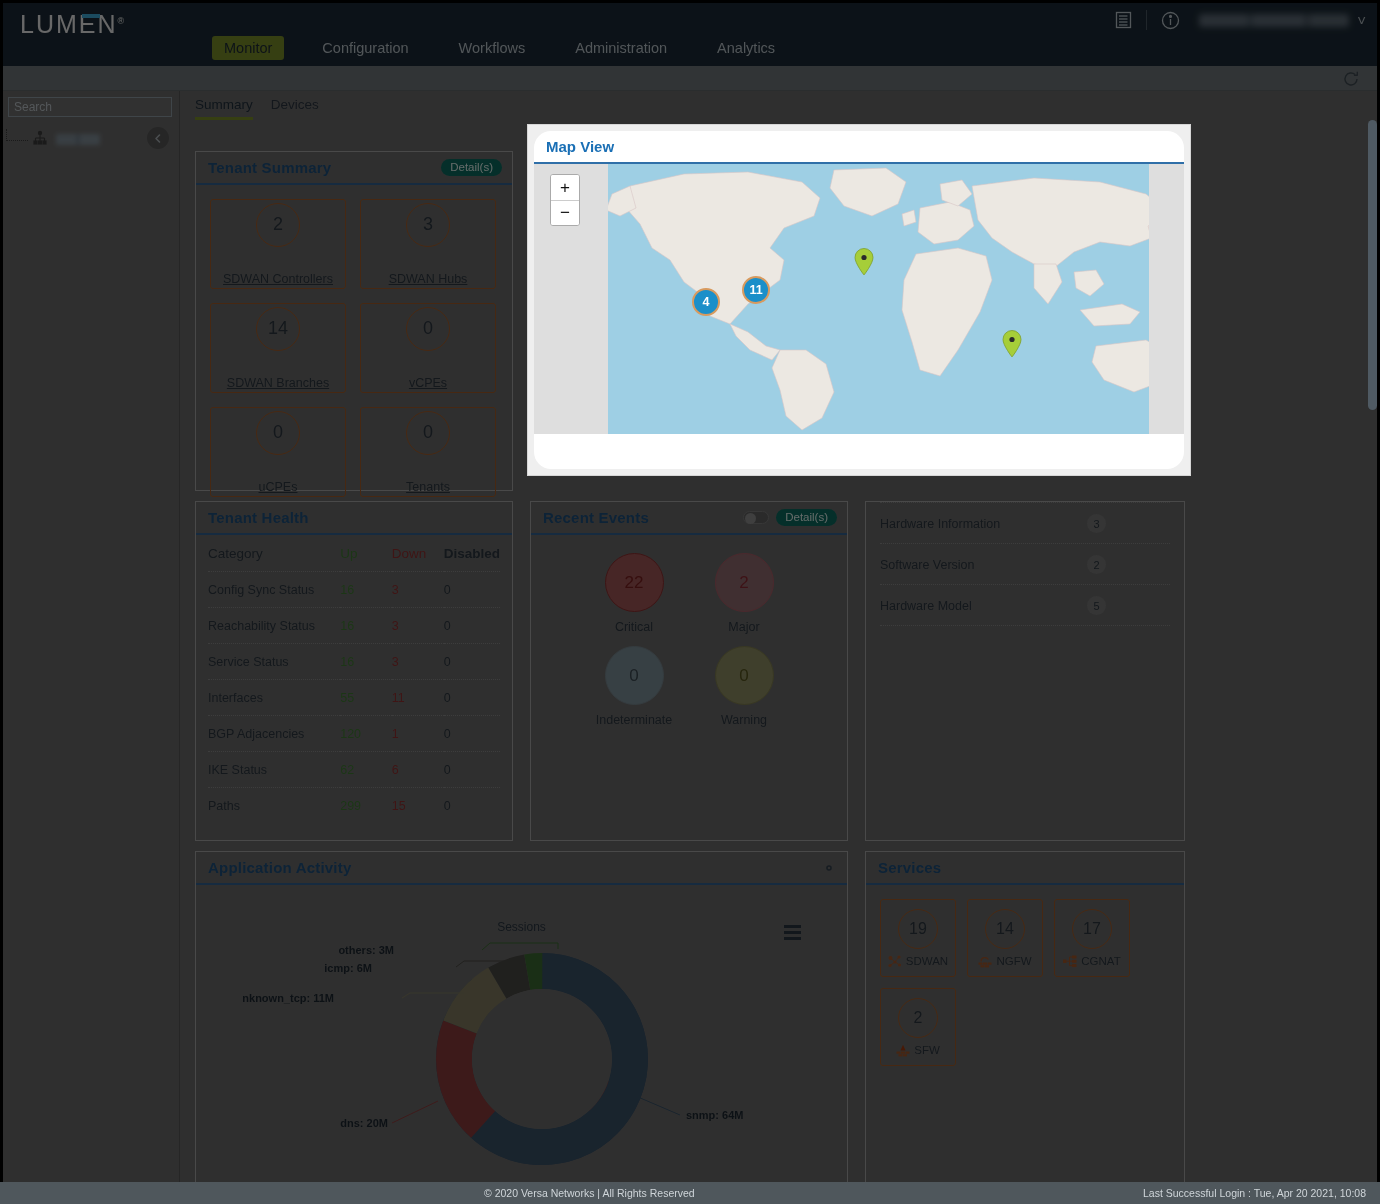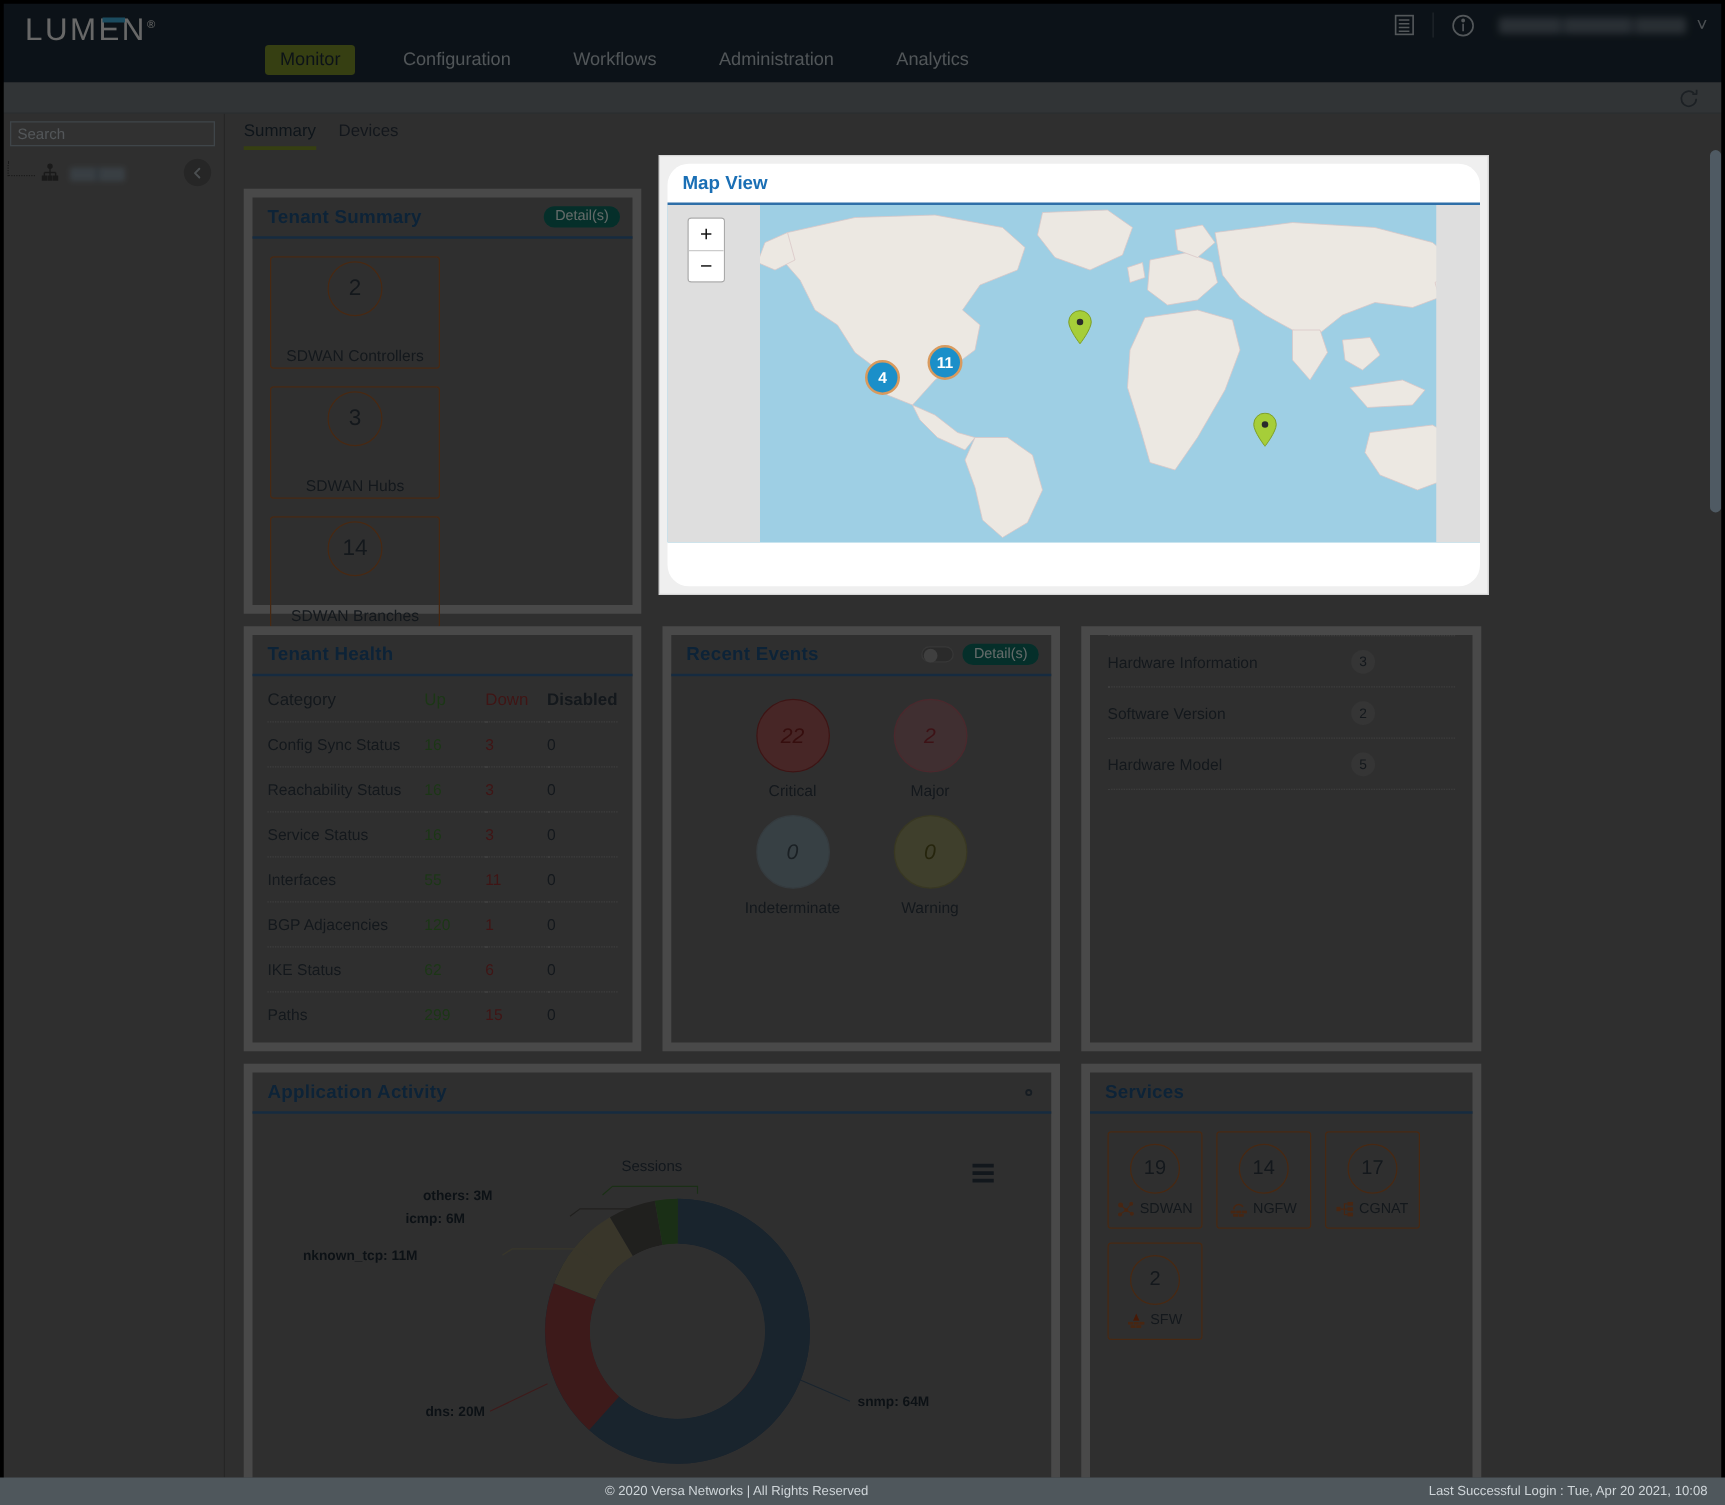--- a/index.html
+++ b/index.html
@@ -92,21 +92,21 @@
 
   
   .content { position: absolute; left: 181px; top: 91px; width: 1199px; height: 1091px; overflow: hidden; }
   .tabsrow { height: 30px; padding: 6px 0 0 14px; display: flex; gap: 18px; align-items: flex-start; }
   .ctab { font-size: 13.5px; color: #2c3540; padding-bottom: 5px; cursor: pointer; }
   .ctab.active { border-bottom: 3px solid #7a8c29; color: #22303c; }
 
   .grid { position: relative; padding: 0 10px 0 14px; }
 
   .panel {
-    background: #6b6b6b; border: 7px solid #a3a3a3;
+    background: #6b6b6b; border: 1px solid #a3a3a3;
     position: absolute;
   }
   .panel-head {
     height: 33px; display: flex; align-items: center; justify-content: space-between;
     padding: 0 10px 0 12px; border-bottom: 2px solid #34628f;
   }
   .panel-title { color: #1e4f7c; font-size: 15px; font-weight: 600; letter-spacing: .2px; }
   .badge {
     background: #0d6b5f; color: #dfeeea; font-size: 11.5px; border-radius: 9px;
     padding: 2px 9px 3px 9px; cursor: pointer;
@@ -127,21 +127,21 @@
   .tile {
     width: 136px; height: 90px; border: 1px solid #a05b2a; border-radius: 3px;
     display: flex; flex-direction: column; align-items: center; justify-content: center;
     cursor: pointer;
   }
   .tile .circ {
     width: 44px; height: 44px; border-radius: 50%; border: 1px solid #a05b2a;
     display: flex; align-items: center; justify-content: center;
     font-size: 18px; color: #2d3740;
   }
-  .tile .lbl { margin-top: 25px; font-size: 12.5px; color: #2d3740; }
+  .tile .lbl { margin-top: 25px; font-size: 12.5px; color: #2d3740; text-decoration: underline; }
 
   
   .thtable { width: 100%; border-collapse: collapse; padding: 0 12px; }
   .thwrap { padding: 0 12px; }
   .thtable td, .thtable th {
     text-align: left; font-size: 12.5px; padding: 11px 0 10px 0;
     border-bottom: 1px dotted #8a8a8a; font-weight: 400;
   }
   .thtable tr:last-child td { border-bottom: none; }
   .thtable th { border-bottom: 1px dotted #8a8a8a; }
@@ -155,21 +155,21 @@
   .hdr-cat { color: #2d3740; font-size: 13.5px; }
 
   
   .ev-grid { padding: 18px 0 0 0; display: flex; flex-wrap: wrap; justify-content: center; gap: 0; }
   .ev {
     width: 110px; display: flex; flex-direction: column; align-items: center; margin-bottom: 6px;
     cursor: pointer;
   }
   .ev .circ {
     width: 59px; height: 59px; border-radius: 50%;
-    display: flex; align-items: center; justify-content: center; font-size: 17px; font-style: italic;
+    display: flex; align-items: center; justify-content: center; font-size: 17px;
   }
   .ev .lbl { margin-top: 8px; font-size: 12.5px; color: #2d3740; }
 
   
   .sys-wrap { padding: 0 14px; }
   .sysrow {
     display: flex; align-items: center; justify-content: space-between;
     padding: 11px 0 10px 0; border-bottom: 1px dotted #8a8a8a; font-size: 12.5px; color: #2d3740;
   }
   .sysrow:first-child { border-top: 1px dotted #8a8a8a; }

